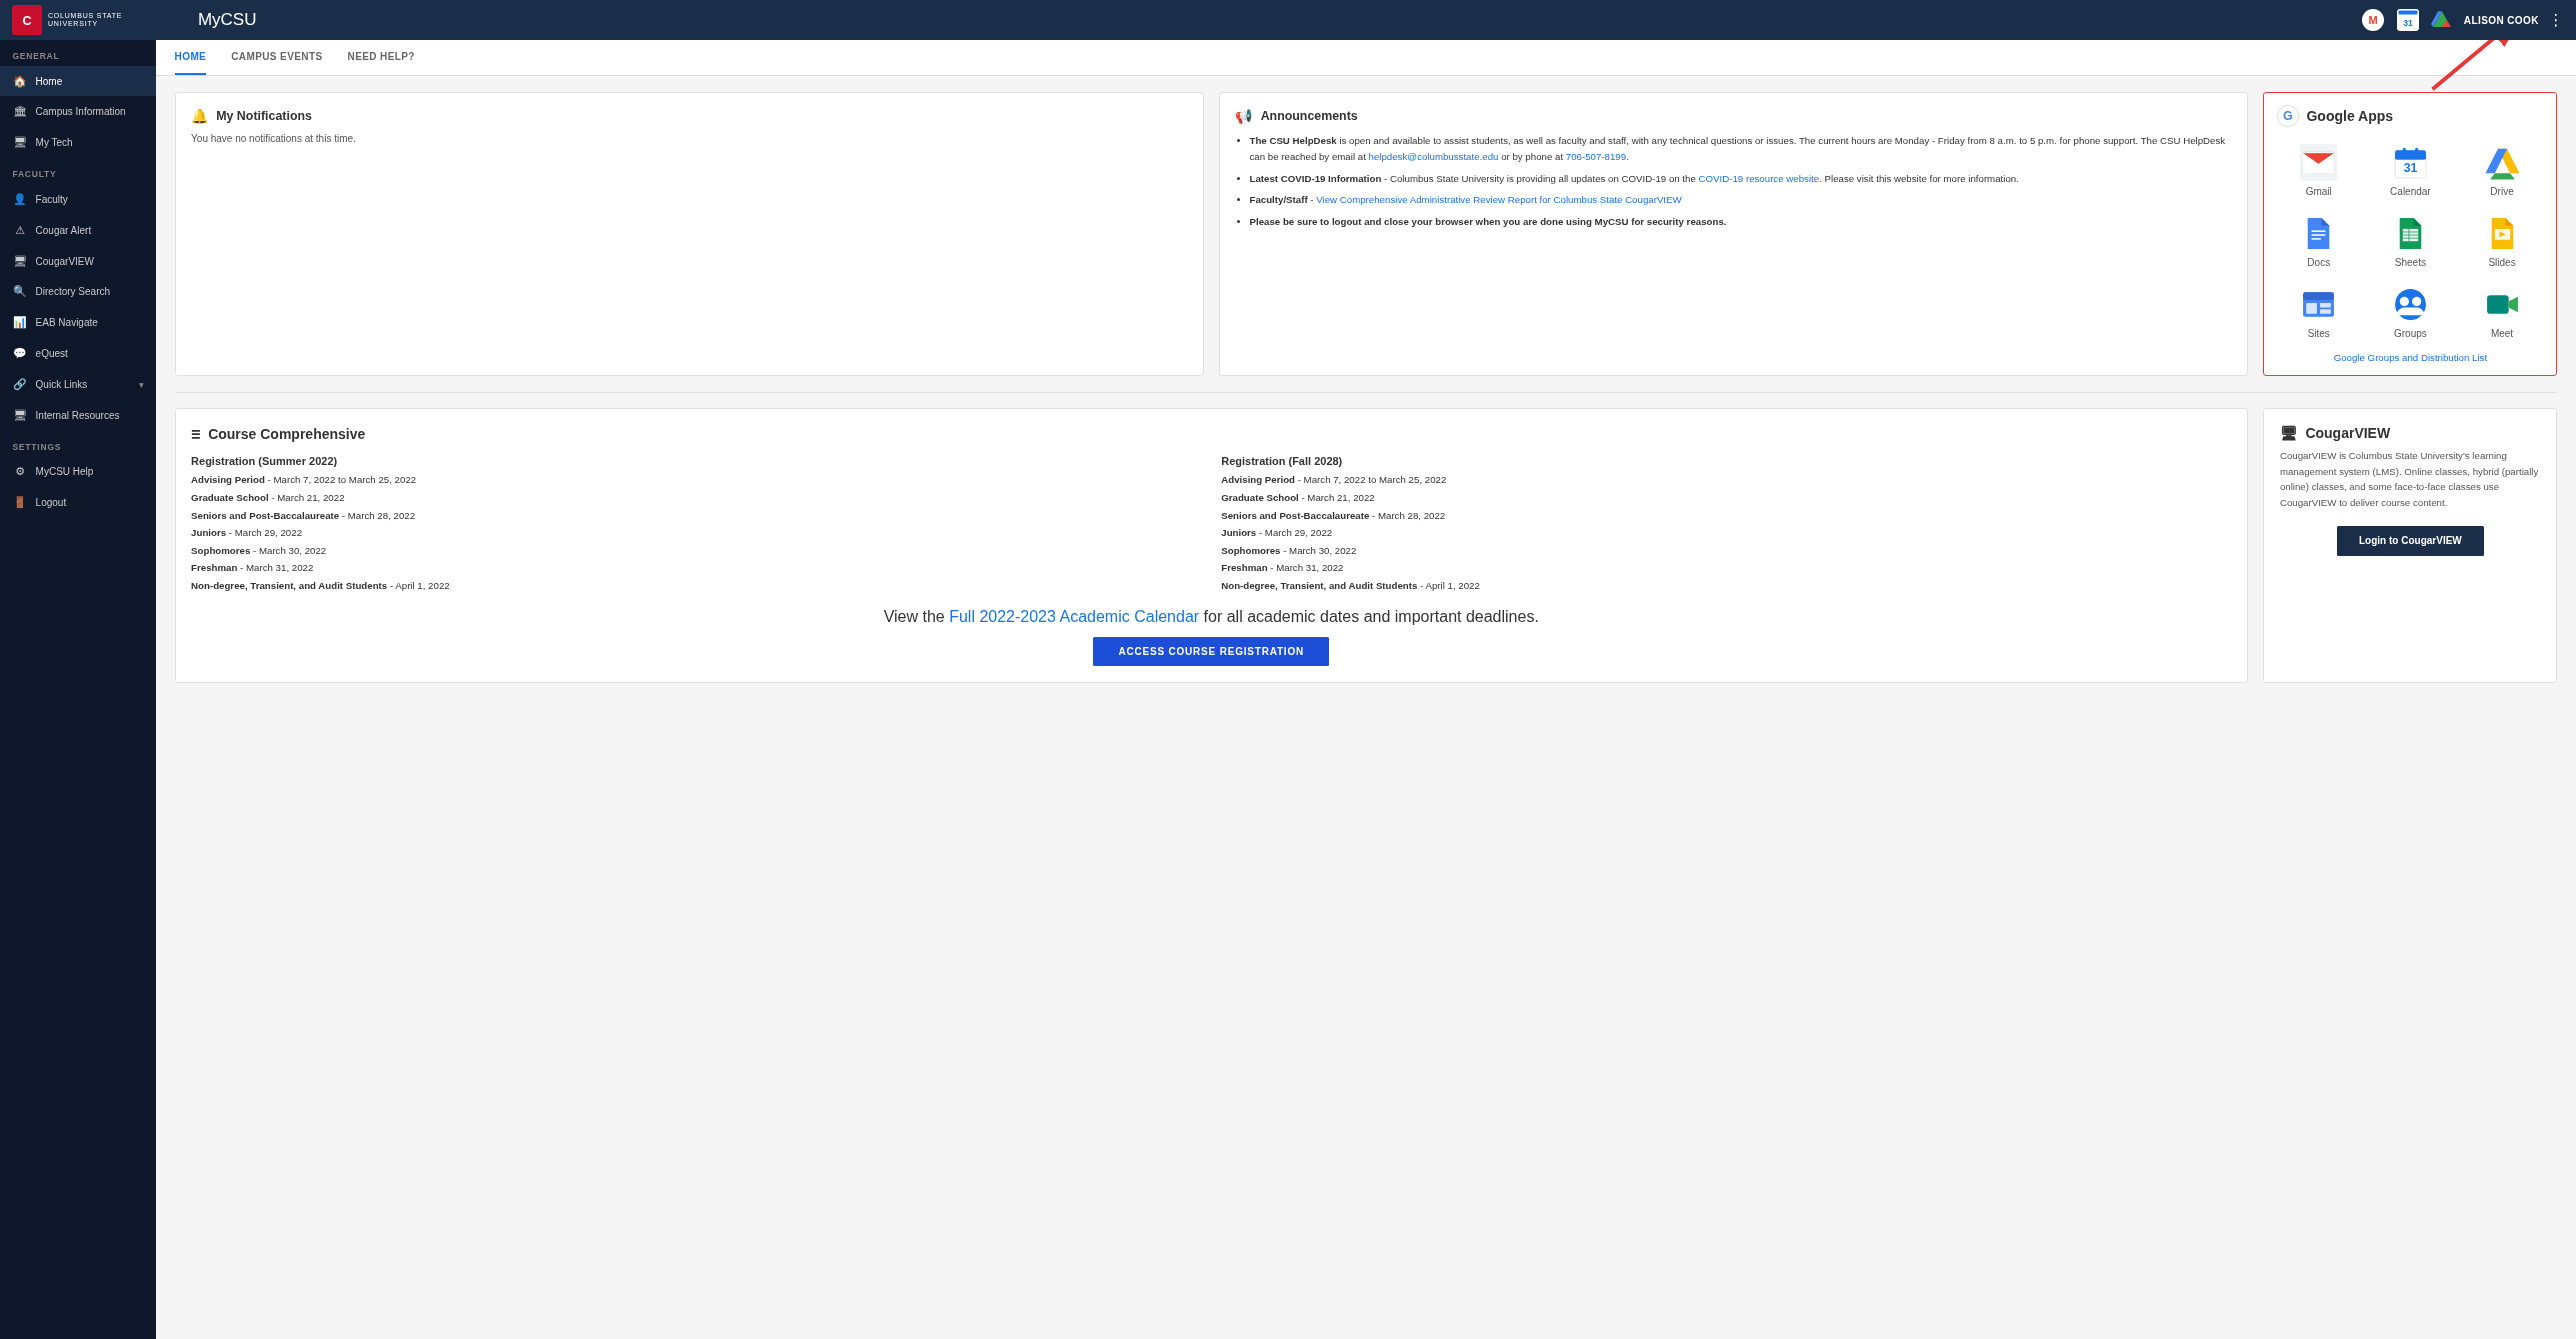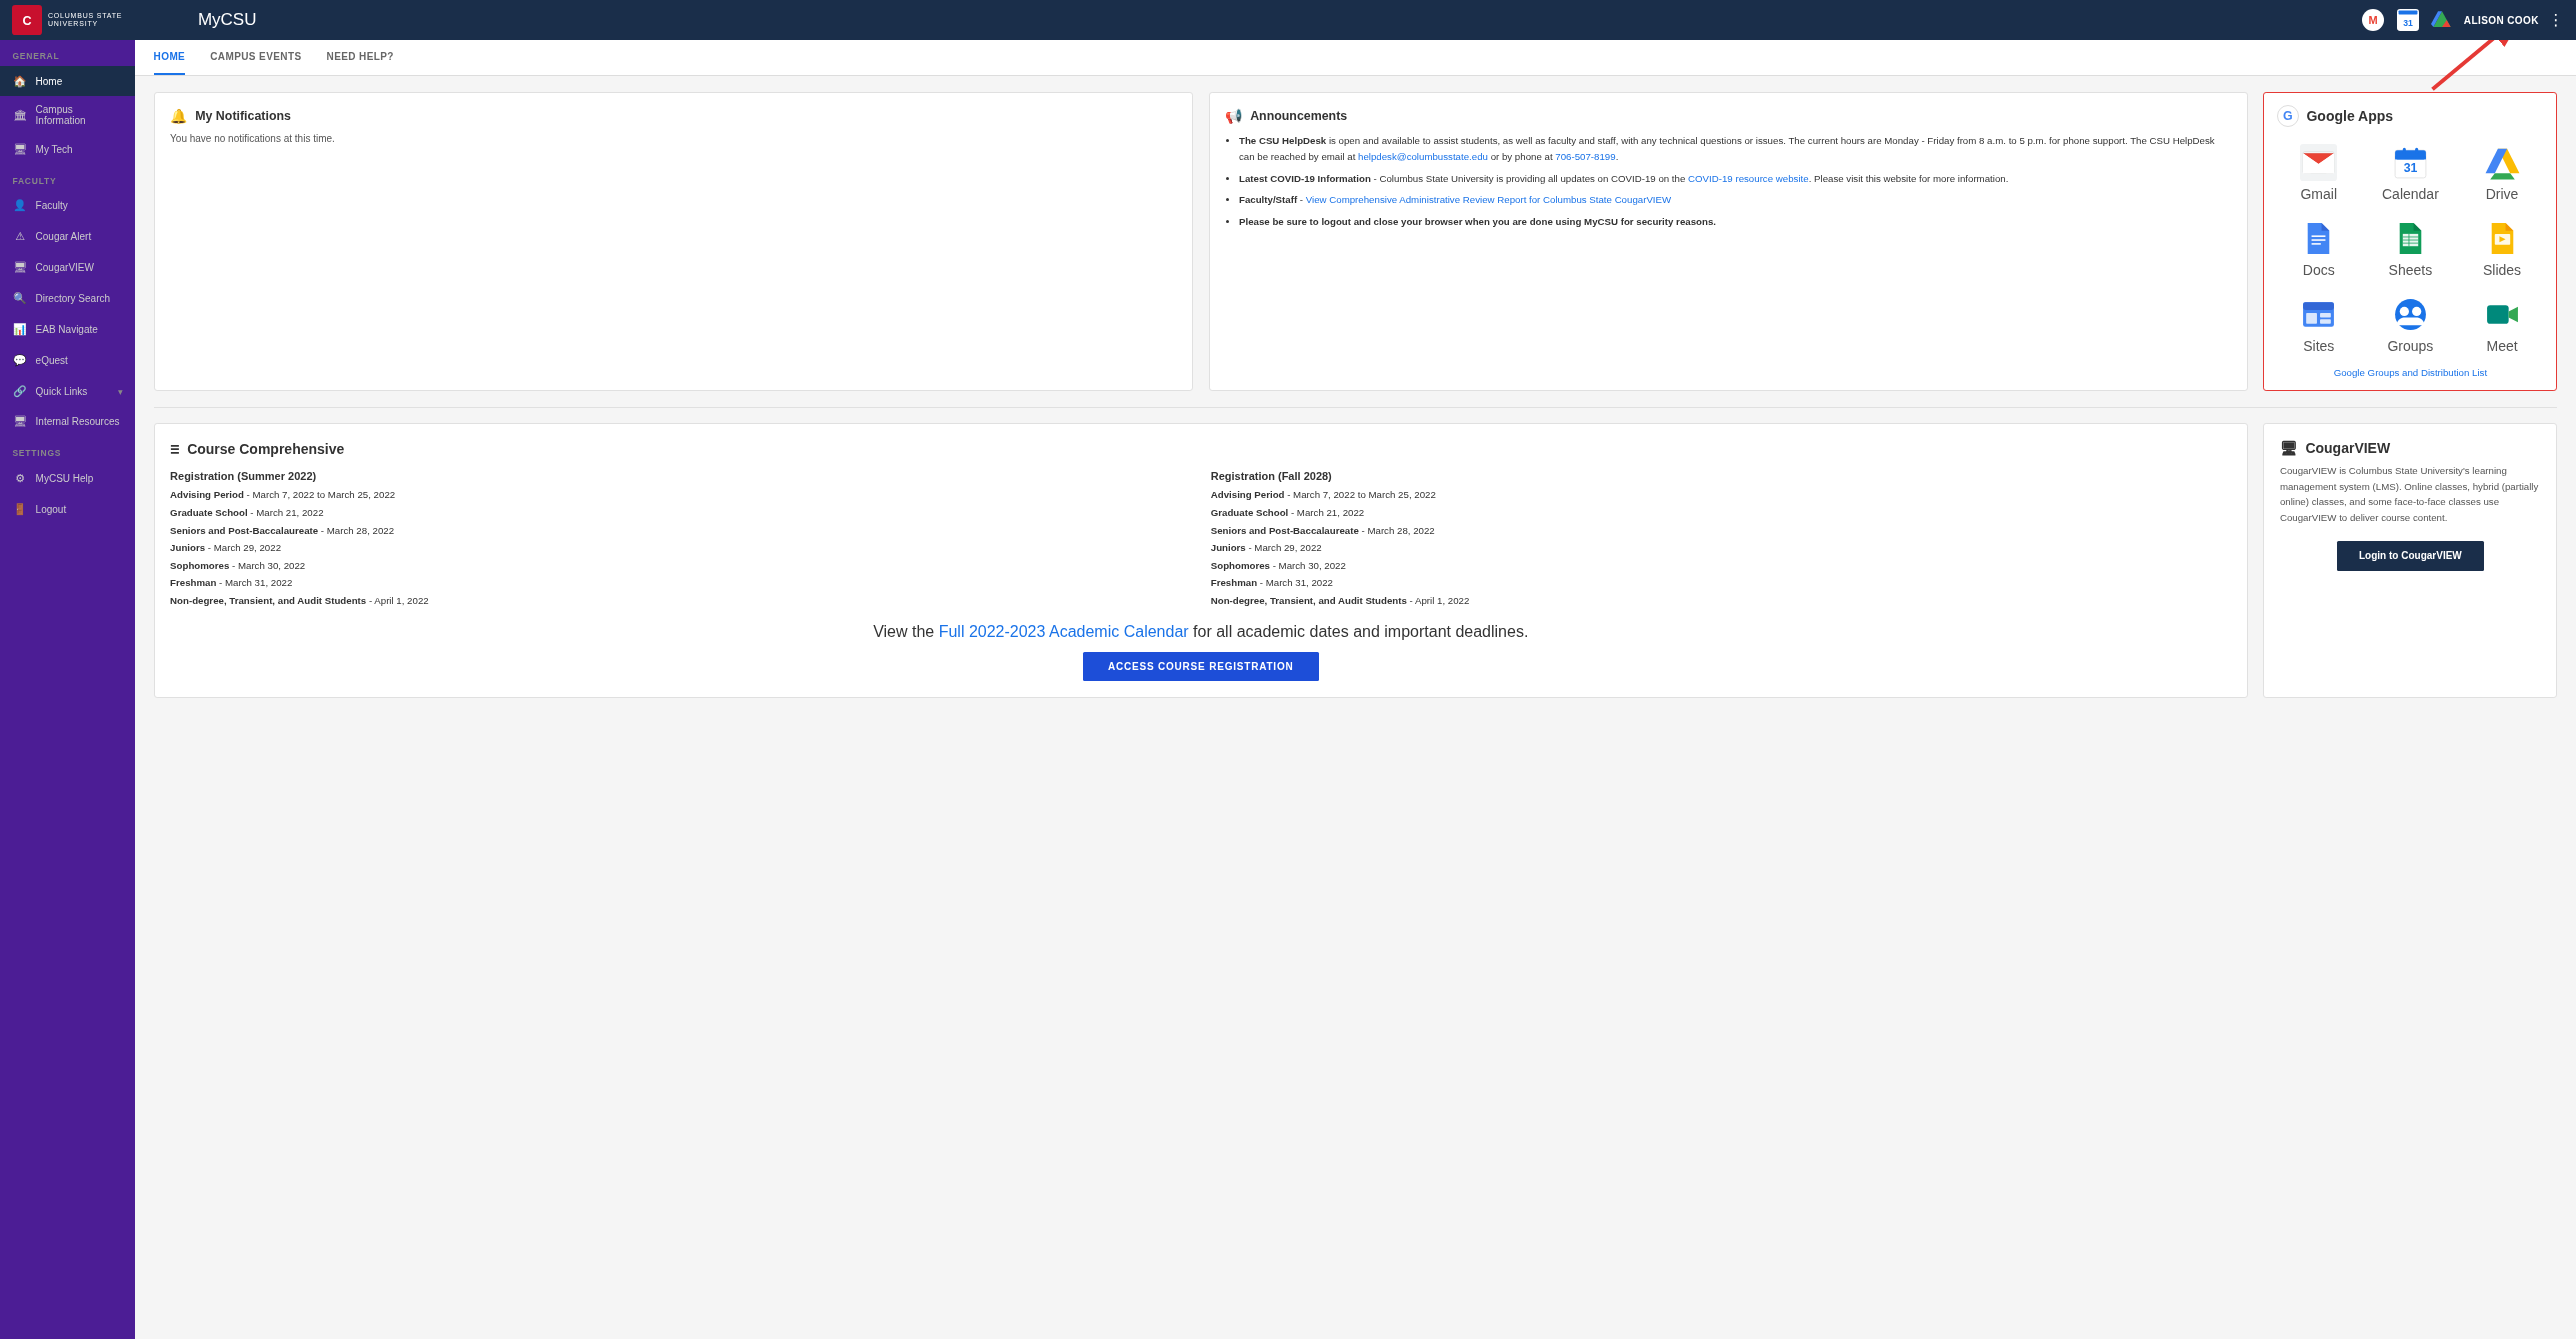--- a/index.html
+++ b/index.html
@@ -81,22 +81,22 @@
 
     
     .main-container {
       display: flex;
       flex: 1;
       overflow: hidden;
     }
 
     
     .sidebar {
-      width: 135px;
-      background: #4c1d95;
+      width: 156px;
+      background: #0f172a;
       color: #ccc;
       overflow-y: auto;
       flex-shrink: 0;
     }
     .sidebar-section-label {
       font-size: 8.5px;
       color: #888;
       letter-spacing: 0.8px;
       text-transform: uppercase;
       padding: 11px 12.4px 4.6px;
@@ -257,21 +257,21 @@
     }
     .app-icon-wrap {
       width: 40px;
       height: 40px;
       margin-bottom: 3.1px;
       display: flex;
       align-items: center;
       justify-content: center;
     }
     .app-label {
-      font-size: 14px;
+      font-size: 10px;
       color: #555;
     }
     .google-groups-link {
       text-align: center;
       margin-top: 6.2px;
     }
     .google-groups-link a {
       color: #1a73e8;
       font-size: 9.7px;
       text-decoration: none;

